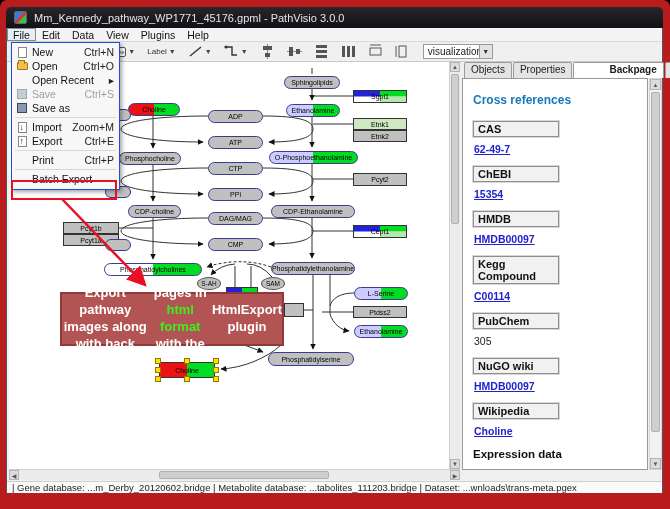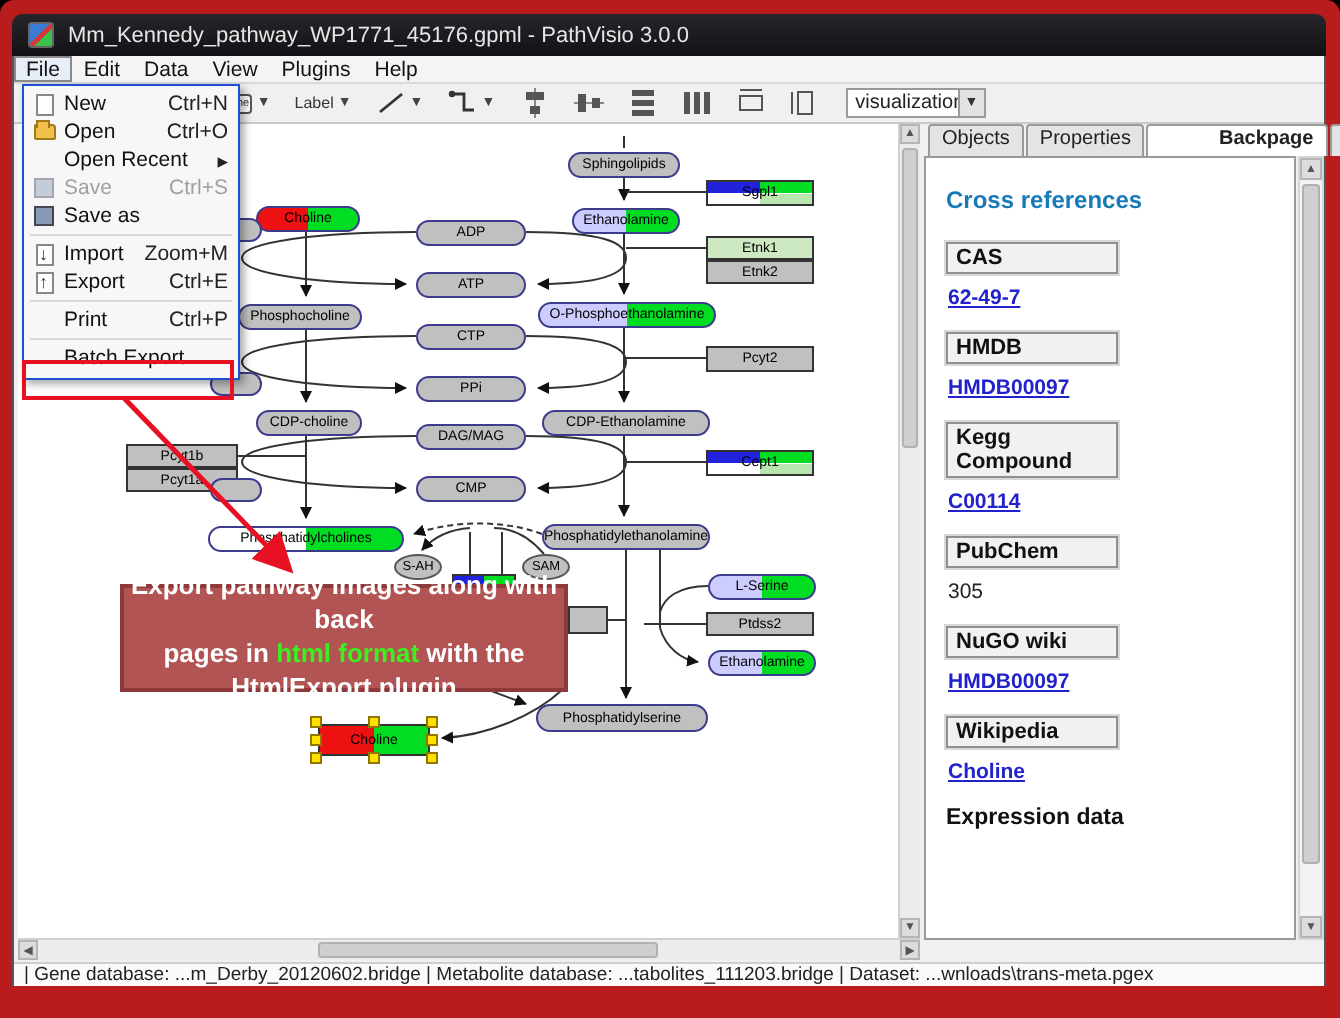--- a/index.html
+++ b/index.html
@@ -68,21 +68,21 @@
   .fm-item .sc { color:#222; }
   .fm-item.disabled .lbl, .fm-item.disabled .sc { color:#a0a0a0; }
   .fm-sep { height:1px; background:#d8d8d8; margin:2px 3px; }
   .ic-doc { width:9px; height:11px; background:#fff; border:1px solid #888; }
   .ic-folder { width:11px; height:8px; background:#f0c04a; border:1px solid #a07818; border-radius:1px 2px 1px 1px; position:relative; }
   .ic-folder:before { content:""; position:absolute; left:0; top:-3px; width:5px; height:3px; background:#f0c04a; border:1px solid #a07818; border-bottom:none; }
   .ic-disk { width:10px; height:10px; background:#8899b5; border:1px solid #445; }
   .ic-arr { font-size:9px; color:#335; }
 
   
-  #callout { position:absolute; left:60px; top:292px; width:224px; height:54px; background:#b35454; border:2px solid #8f3a3a; z-index:30; display:flex; flex-direction:column; align-items:center; justify-content:center; text-align:center; color:#fff; font-weight:bold; font-size:13px; line-height:1.3; }
+  #callout { position:absolute; left:60px; top:292px; width:224px; height:54px; background:#b35454; border:2px solid #8f3a3a; z-index:30; display:flex; flex-direction:row; align-items:center; justify-content:center; text-align:center; color:#fff; font-weight:bold; font-size:13px; line-height:1.3; }
   #callout .hl { color:#3cef1d; }
   #anno-svg { position:absolute; left:0; top:0; width:670px; height:509px; z-index:45; pointer-events:none; }
 
   
   #statusbar { position:absolute; left:0; top:453px; width:100%; height:12px; background:#fafafa; border-top:1px solid #cfcfcf; font-size:9.5px; color:#222; padding:0 5px; white-space:nowrap; overflow:hidden; }
 </style>
 </head>
 <body>
 
 <div id="frame">
@@ -281,20 +281,24 @@
           <div class="tab">Search</div>
         </div>
       <div id="sb-content">
         <div id="sb-heading">Cross references</div>
         <div id="xrefs">
             <div class="xref">
               <div class="hdr">CAS</div>
               <div class="val"><a href="#">62-49-7</a></div>
             </div>
             <div class="xref">
+              <div class="hdr">ChEBI</div>
+              <div class="val"><a href="#">15354</a></div>
+            </div>
+            <div class="xref">
               <div class="hdr">HMDB</div>
               <div class="val"><a href="#">HMDB00097</a></div>
             </div>
             <div class="xref">
               <div class="hdr">Kegg Compound</div>
               <div class="val"><a href="#">C00114</a></div>
             </div>
             <div class="xref">
               <div class="hdr">PubChem</div>
               <div class="val"><span class="plain">305</span></div>

